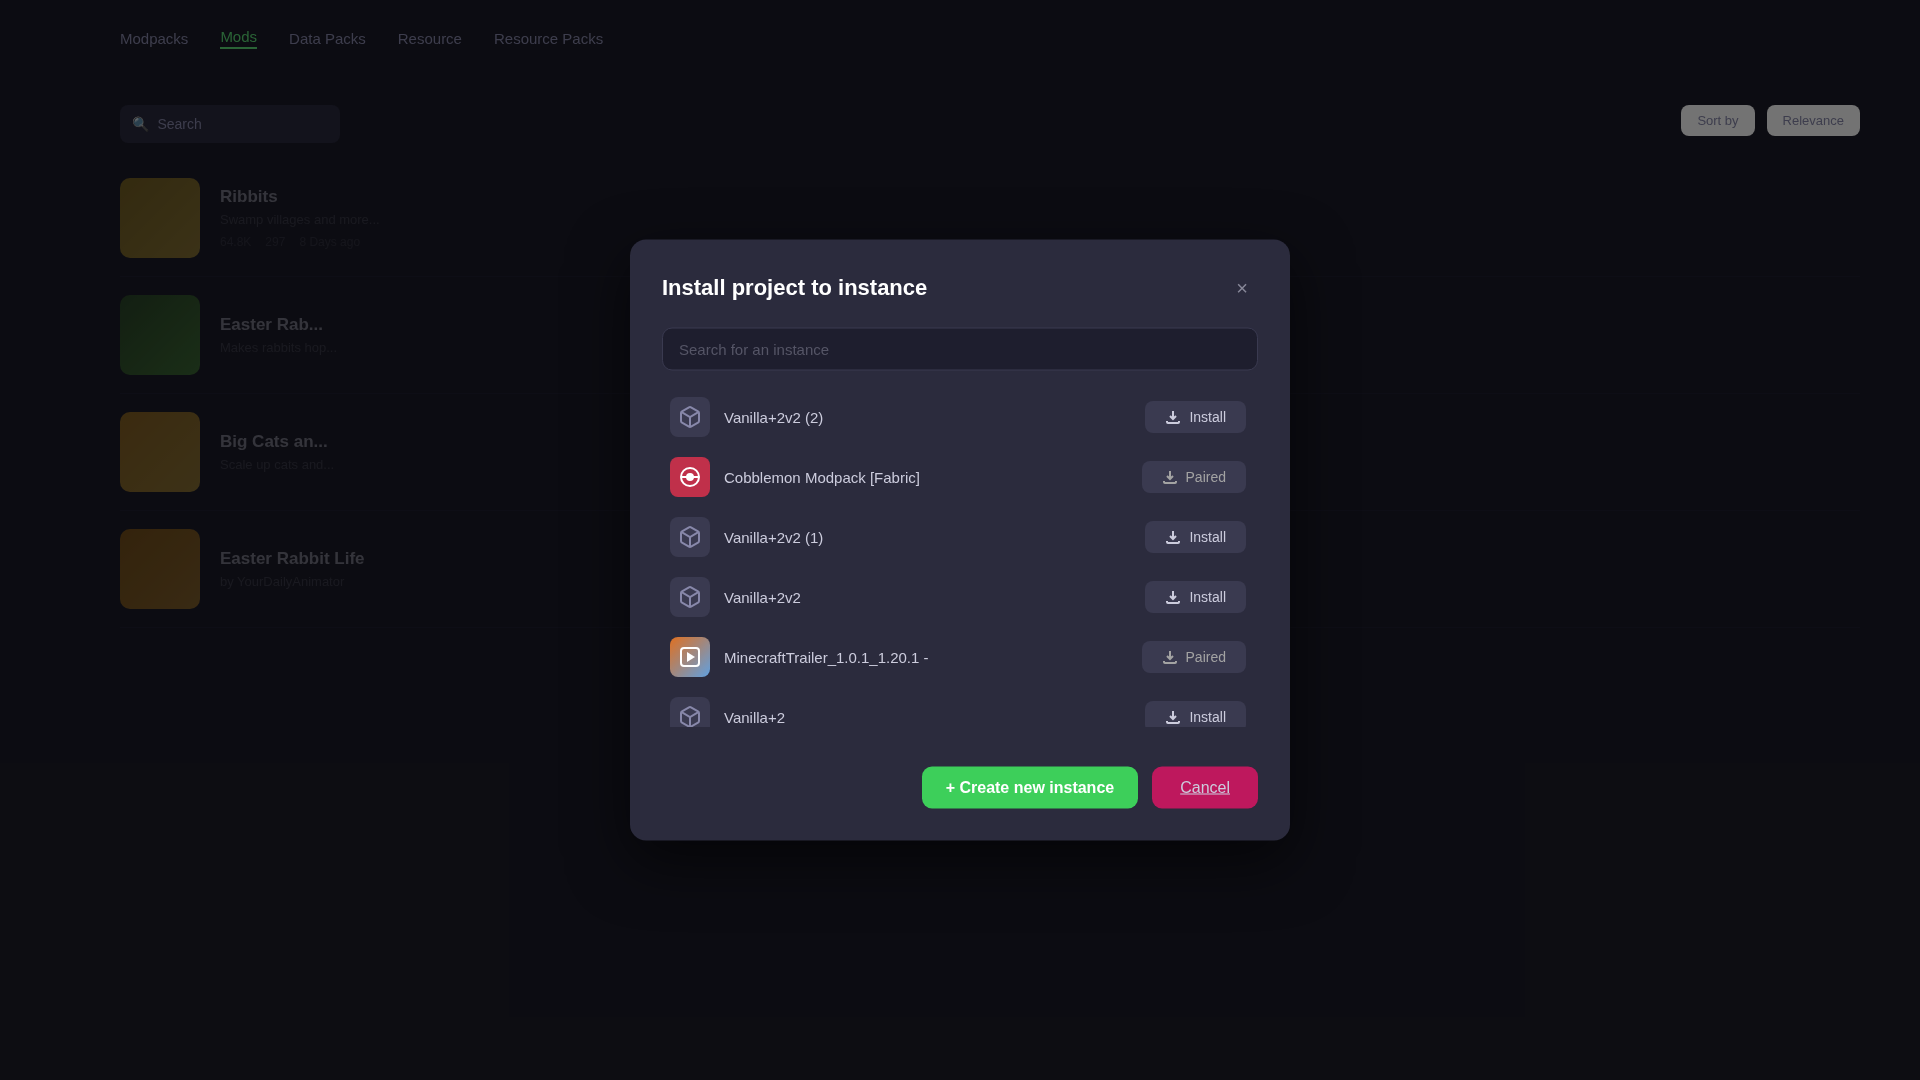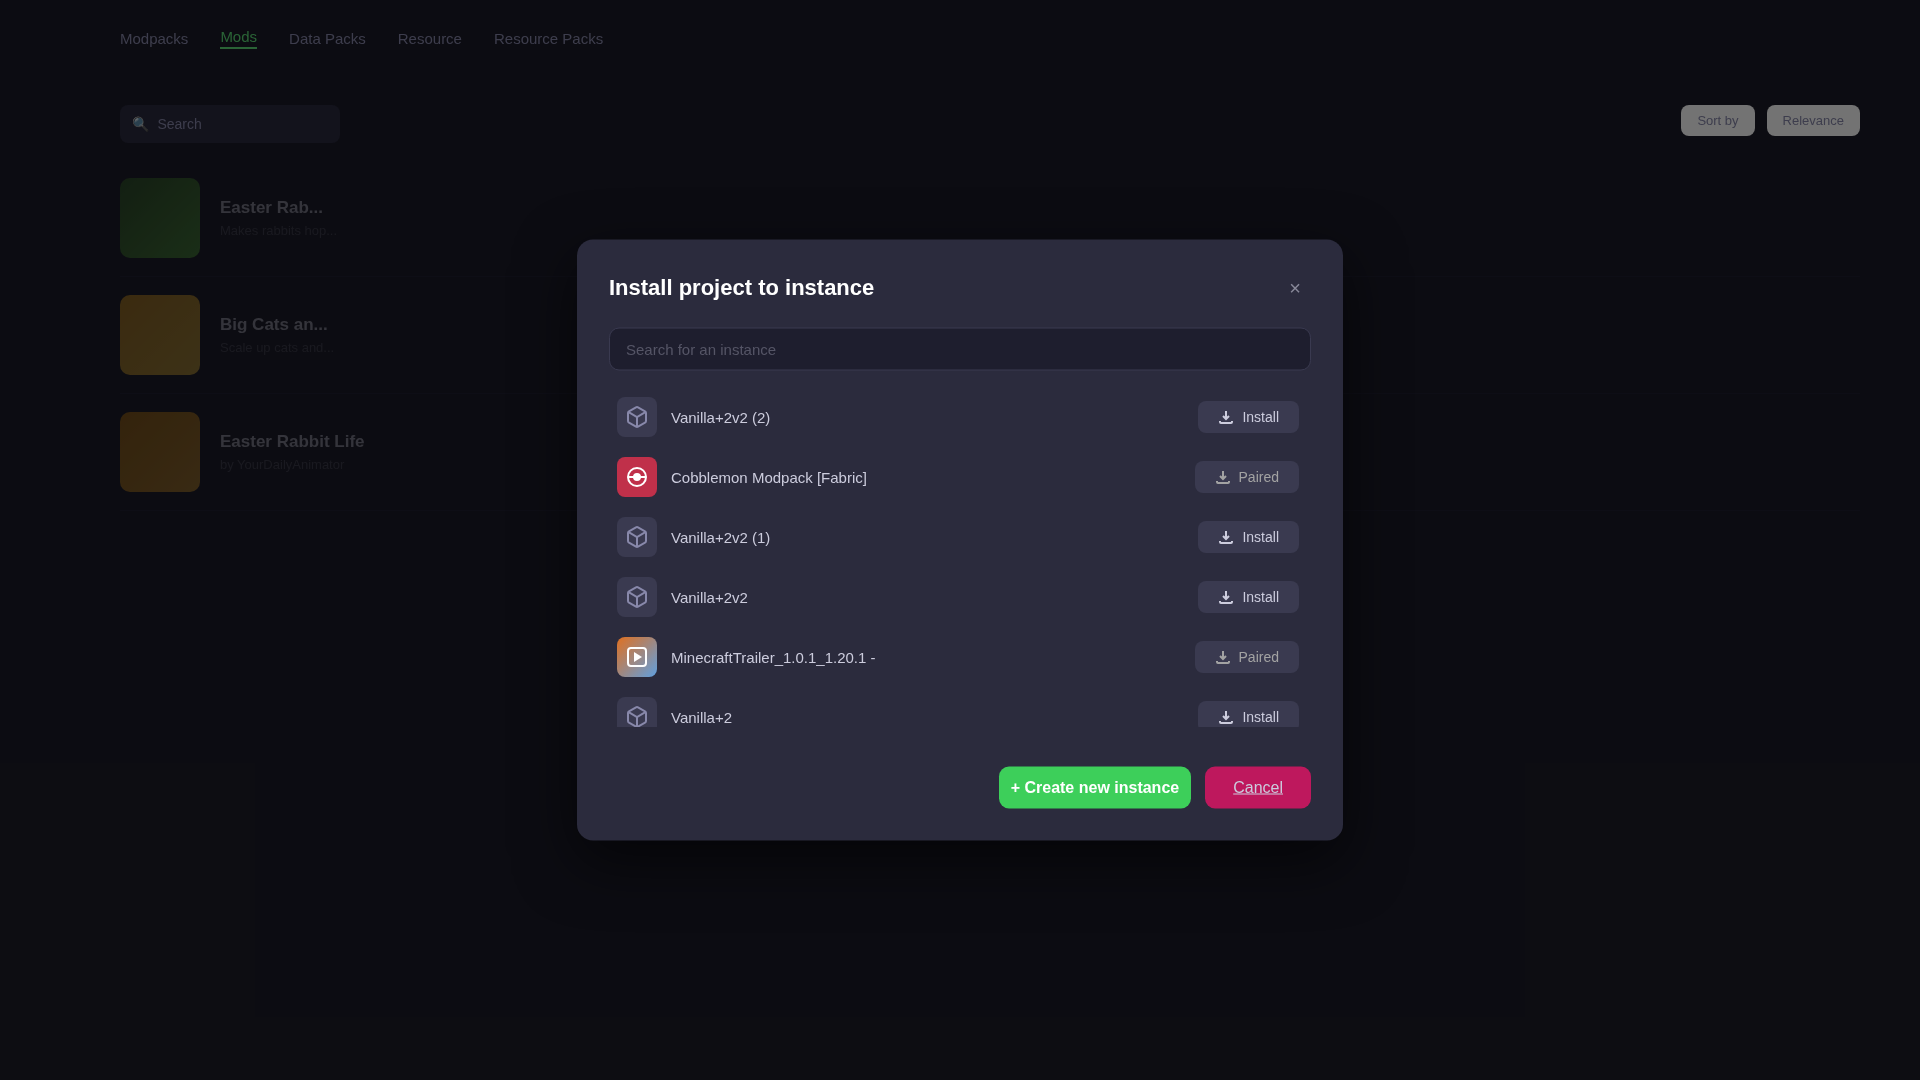--- a/index.html
+++ b/index.html
@@ -161,21 +161,21 @@
       background: rgba(0, 0, 0, 0.55);
       z-index: 10;
     }
 
     
     .modal {
       position: absolute;
       top: 50%;
       left: 50%;
       transform: translate(-50%, -50%);
-      width: 766px;
+      width: 660px;
       background: #2b2b3d;
       border-radius: 16px;
       z-index: 20;
       padding: 32px;
       box-shadow: 0 20px 60px rgba(0,0,0,0.6);
     }
 
     .modal-header {
       display: flex;
       justify-content: space-between;
@@ -322,21 +322,21 @@
       align-items: center;
     }
 
     .btn-create {
       background: #3dcf5a;
       border: none;
       border-radius: 10px;
       color: #ffffff;
       font-size: 16px;
       font-weight: 600;
-      padding: 12px 12px;
+      padding: 12px 24px;
       cursor: pointer;
       display: flex;
       align-items: center;
       gap: 8px;
       transition: background 0.15s;
     }
 
     .btn-cancel {
       background: #be185d;
       border: none;
@@ -374,20 +374,32 @@
   </div>
 </div>
 
 <div class="top-right-controls">
   <div class="sort-btn">Sort by</div>
   <div class="sort-btn">Relevance</div>
 </div>
 
 <div class="bg-list">
   <div class="bg-list-item">
+    <div class="bg-thumb bg-thumb-ribs"></div>
+    <div class="bg-item-text">
+      <div class="bg-item-title">Ribbits</div>
+      <div class="bg-item-desc">Swamp villages and more...</div>
+      <div class="bg-item-stats">
+        <span class="bg-stat">64.8K</span>
+        <span class="bg-stat">297</span>
+        <span class="bg-stat">8 Days ago</span>
+      </div>
+    </div>
+  </div>
+  <div class="bg-list-item">
     <div class="bg-thumb bg-thumb-easter"></div>
     <div class="bg-item-text">
       <div class="bg-item-title">Easter Rab...</div>
       <div class="bg-item-desc">Makes rabbits hop...</div>
     </div>
   </div>
   <div class="bg-list-item">
     <div class="bg-thumb bg-thumb-bigcats"></div>
     <div class="bg-item-text">
       <div class="bg-item-title">Big Cats an...</div>

